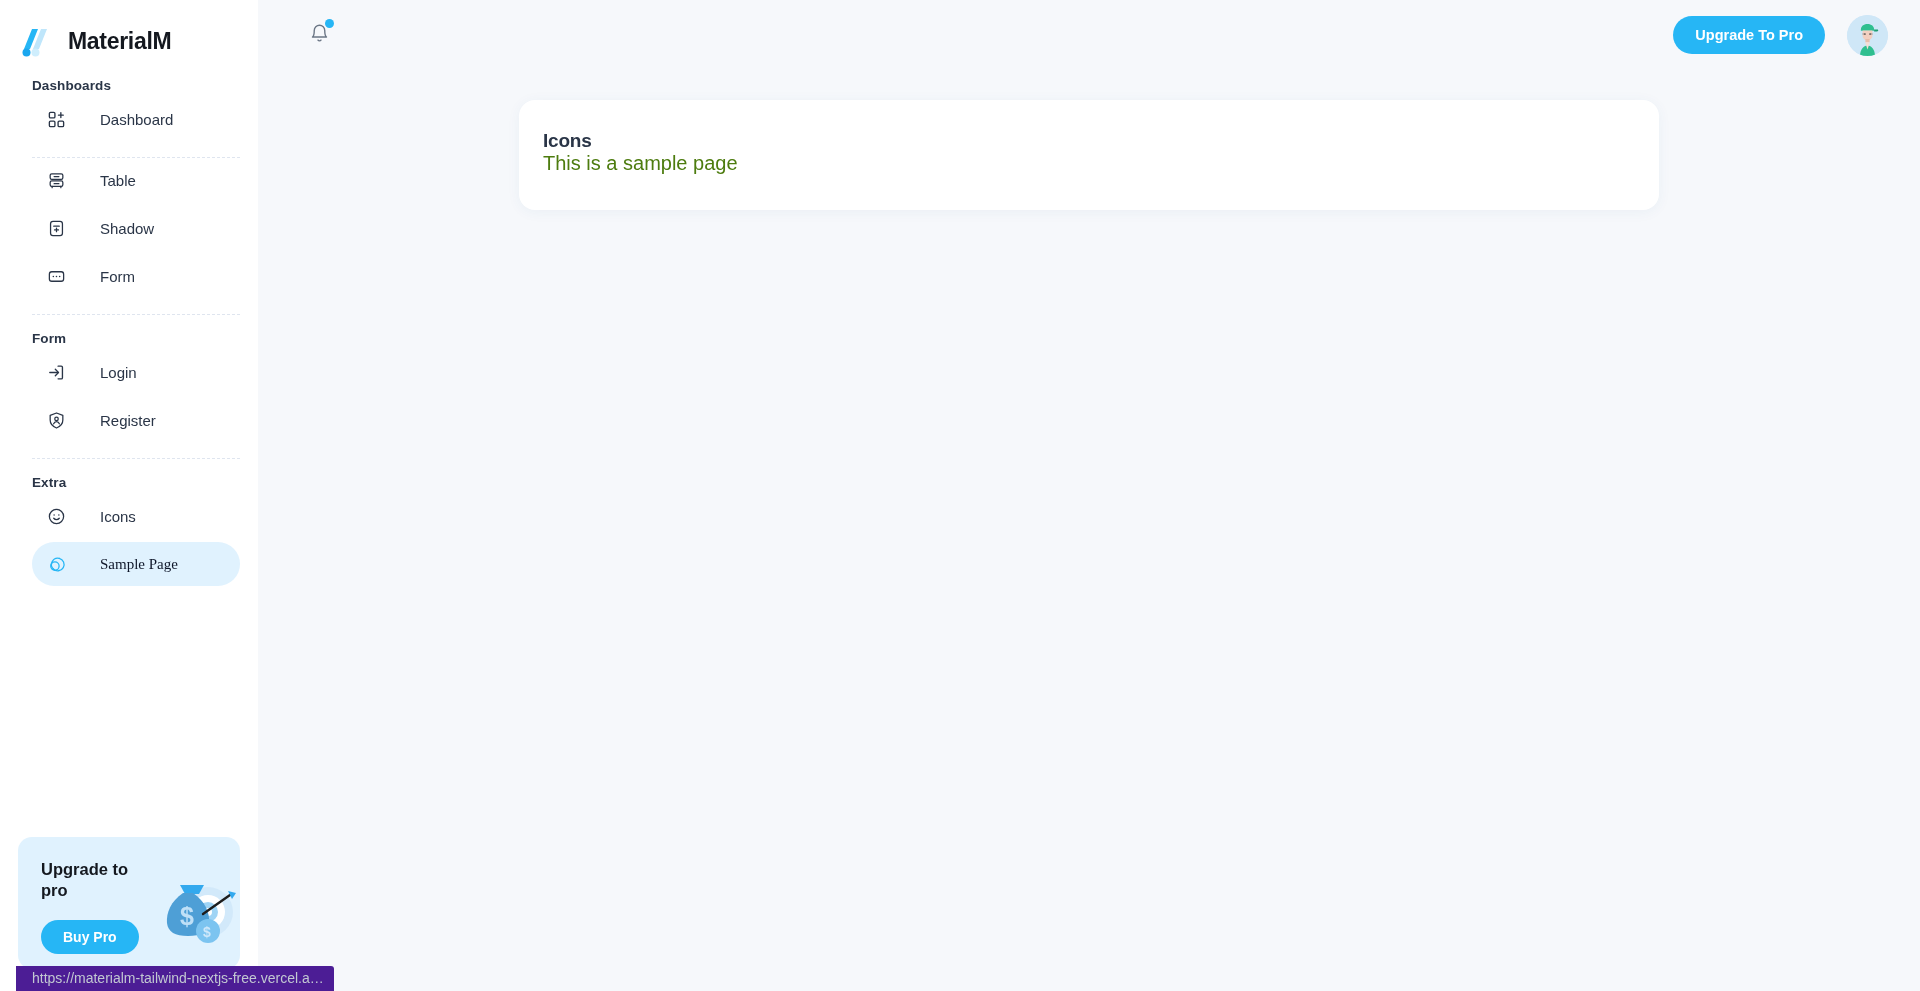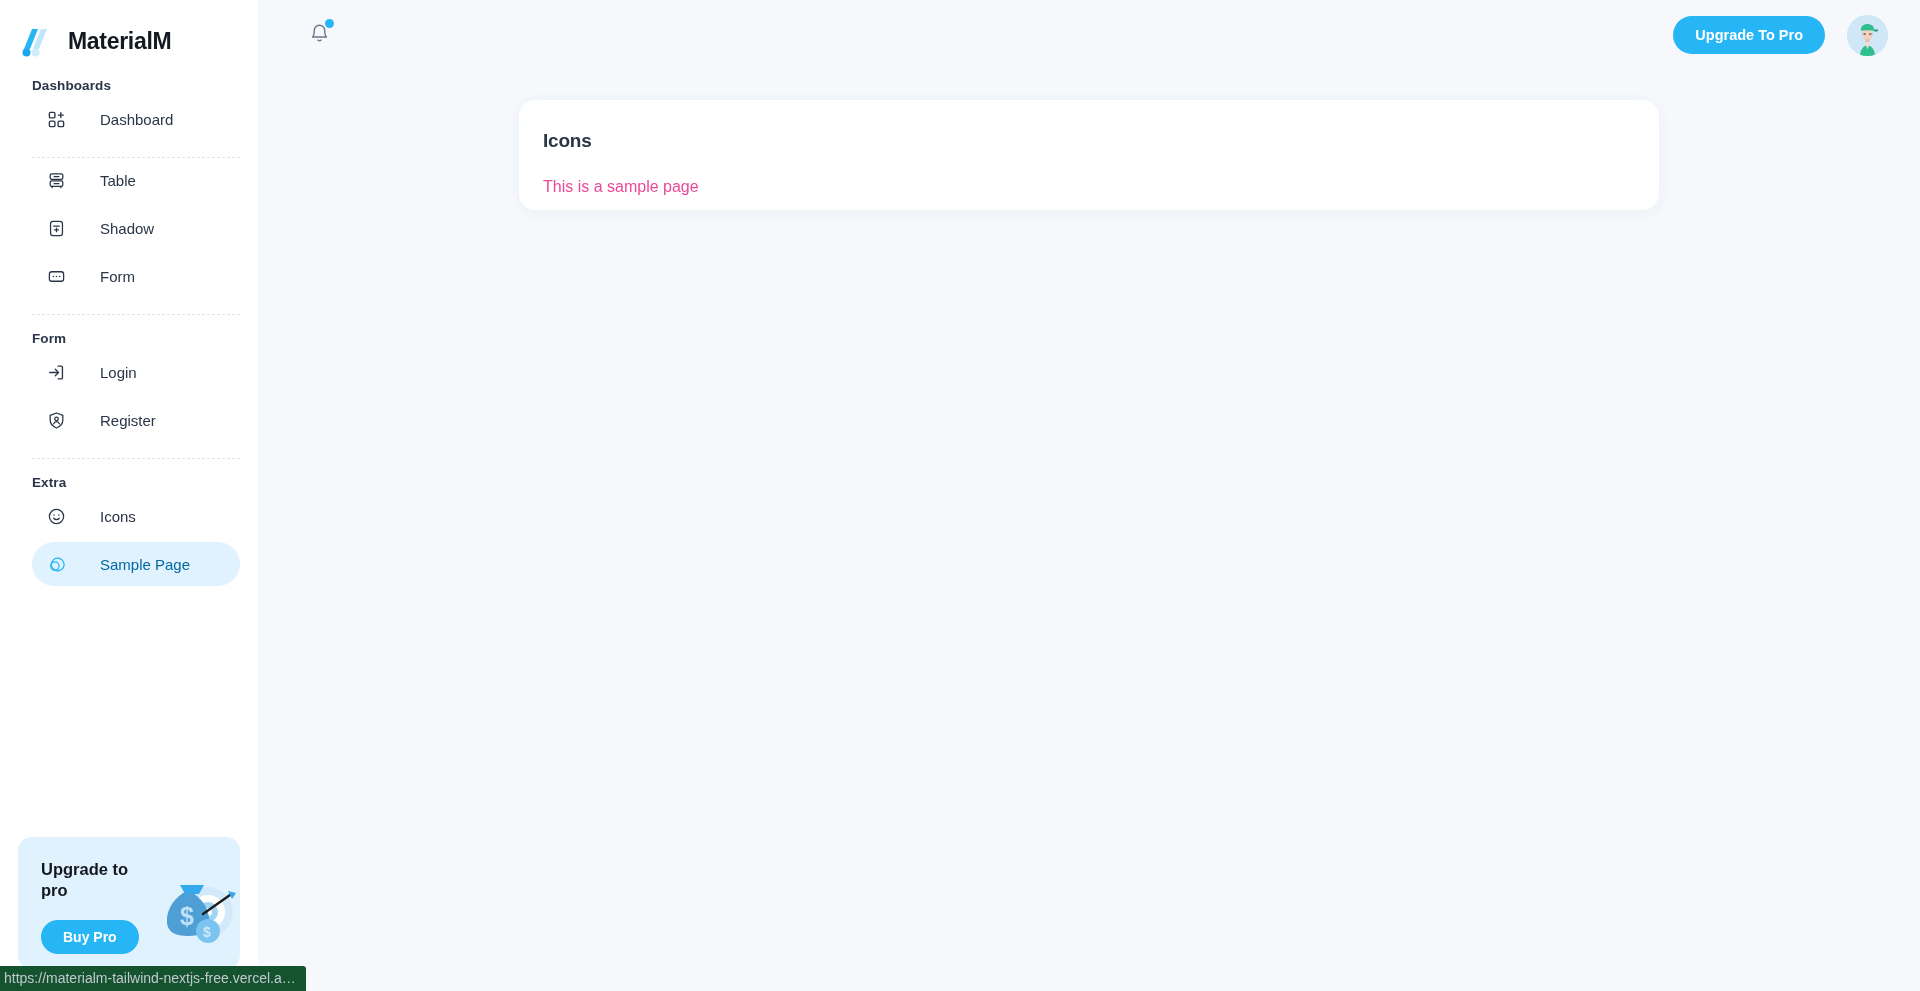--- a/index.html
+++ b/index.html
@@ -80,21 +80,22 @@
     font-size: 15px;
   }
   .nav-item .nav-ico {
     width: 21px; height: 21px;
     display: flex; align-items: center; justify-content: center;
     flex: 0 0 21px;
   }
   .nav-item .nav-ico svg { display:block; }
   .nav-item.active {
     background: #e0f2fe;
-    color: #0369a1;
+    color: #0f172a;
+    font-family: Liberation Serif, serif;
   }
   .nav-item.active .nav-ico svg { stroke: #26b6f5; }
   .nav-label { white-space: nowrap; }
 
   
   .upgrade-card {
     margin: 10px 18px 22px 18px;
     background: #e0f2fe;
     border-radius: 14px;
     height: 132px;
@@ -198,34 +199,34 @@
     height: 110px;
     box-shadow: 0 2px 14px rgba(45,85,140,0.055);
   }
   .card-title {
     font-size: 19px;
     font-weight: bold;
     color: #2a3547;
     letter-spacing: -0.2px;
   }
   .card-sub {
-    margin-top: 26px;
-    font-size: 16px;
-    color: #ec4899;
+    margin-top: 0;
+    font-size: 20px;
+    color: #4d7c0f;
   }
 
   
   .statusbar {
     position: absolute;
-    left: 0;
+    left: 16px;
     bottom: 0;
-    background: #14532d;
+    background: #4c1d95;
     color: #c2c8d2;
     font-size: 14px;
-    padding: 4px 10px 5px 4px;
+    padding: 4px 10px 5px 16px;
     max-width: 360px;
     white-space: nowrap;
     overflow: hidden;
     text-overflow: ellipsis;
     z-index: 20;
     border-top-right-radius: 3px;
   }
 </style>
 </head>
 <body>

